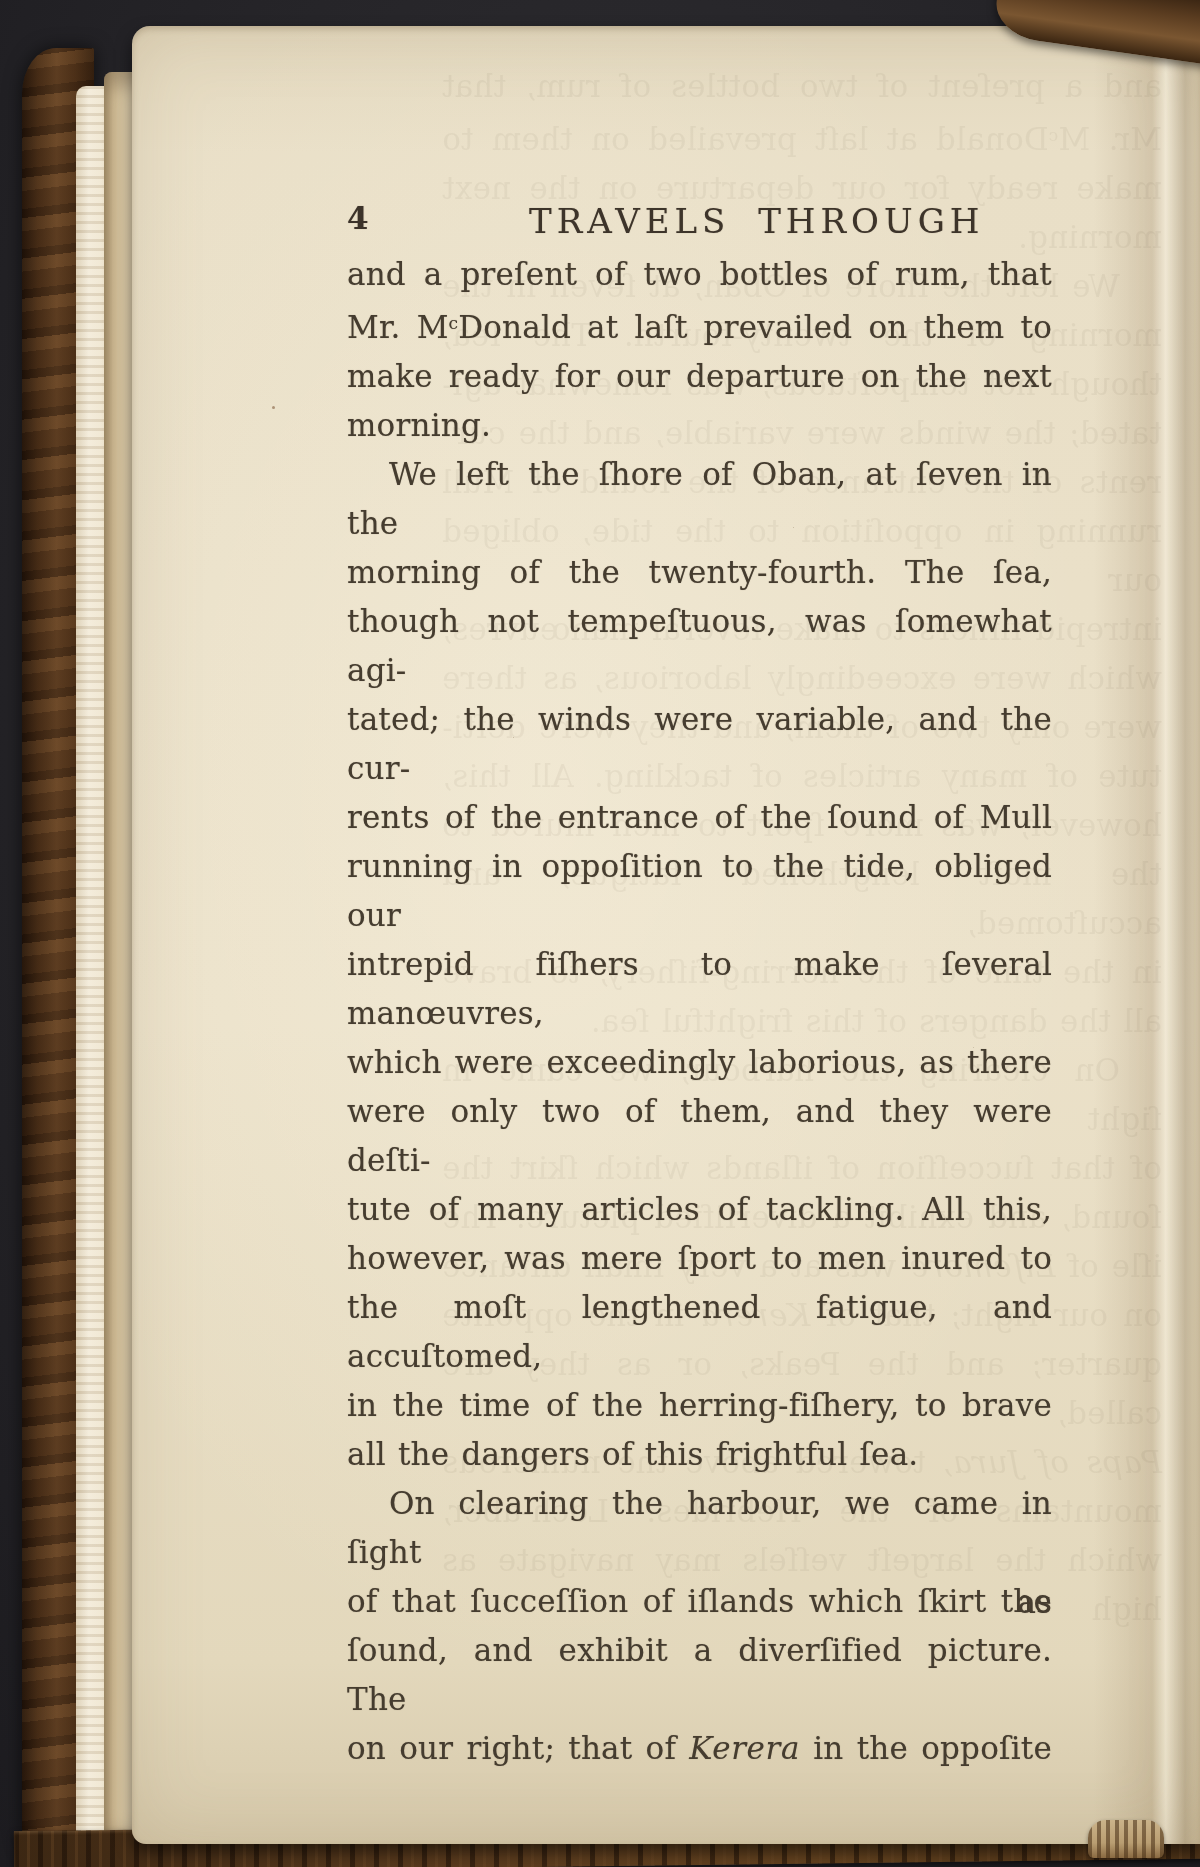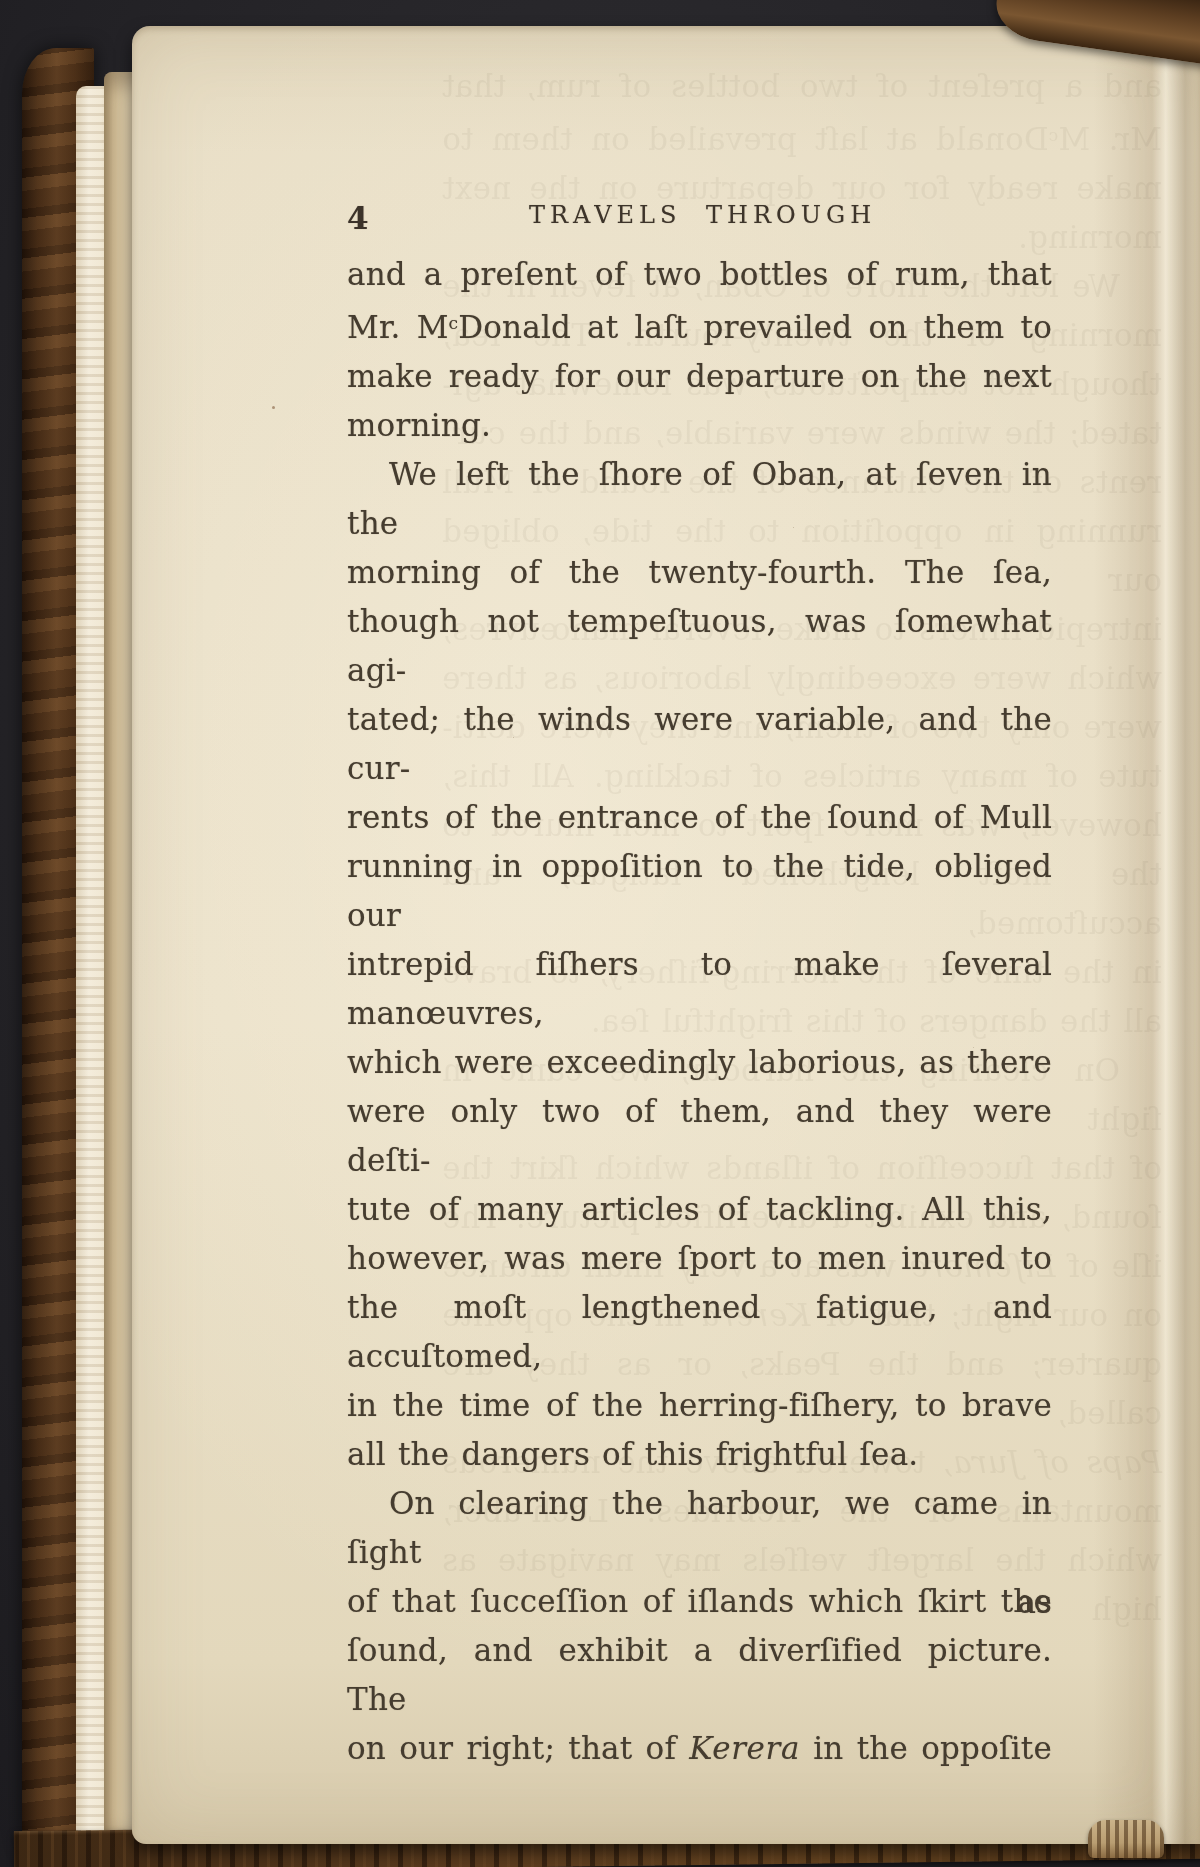--- a/index.html
+++ b/index.html
@@ -85,21 +85,21 @@
   }
 
   
   .textblock{
     position:absolute;left:215px;top:170px;width:705px;height:1460px;
     color:#453c2f;
     text-shadow:0 0 1px rgba(70,58,40,.35);
   }
   .pagenum{position:absolute;left:0;top:4px;font-size:31px;font-weight:bold;color:#3c332a;}
   .title{
-    position:absolute;left:182px;top:5px;font-size:24px;letter-spacing:5px;word-spacing:12px;
+    position:absolute;left:182px;top:5px;font-size:34px;letter-spacing:5px;word-spacing:12px;
     color:#3d342a;white-space:nowrap;
   }
   .bodytext{position:absolute;top:54px;left:0;width:705px;font-size:31px;line-height:49px;}
   .line{text-align:justify;word-spacing:2px;letter-spacing:.2px;white-space:normal;}
   .line.j{text-align-last:justify;}
   .line.ind{text-indent:42px;}
   .it{font-style:italic;letter-spacing:.6px;}
   .sup{font-size:.55em;vertical-align:.55em;letter-spacing:0;}
   .catchline{position:absolute;top:1382px;left:0;width:705px;text-align:right;font-size:31px;line-height:49px;}
 </style>

